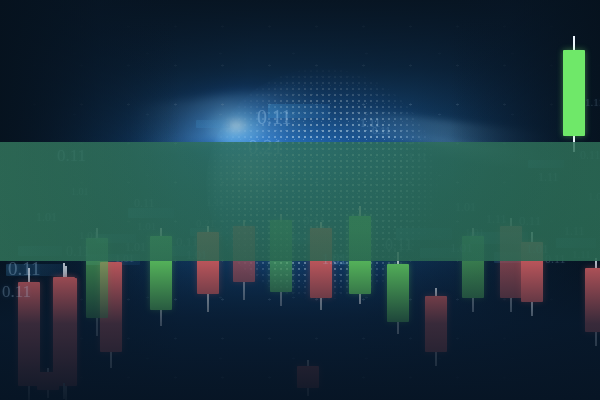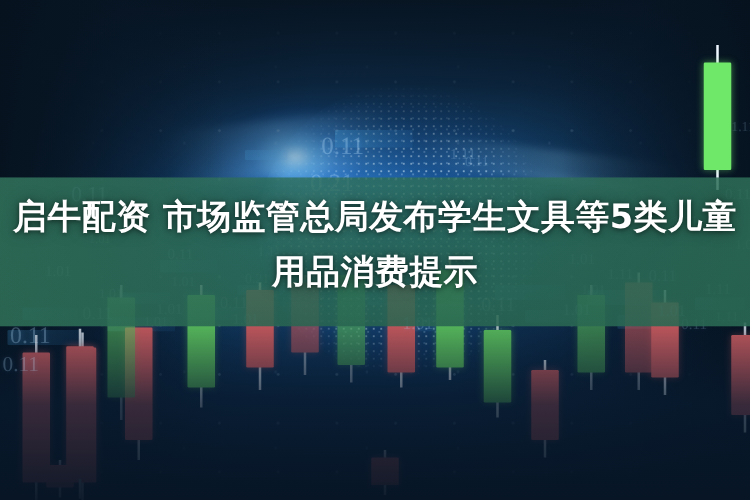--- a/index.html
+++ b/index.html
@@ -310,18 +310,14 @@
       <span class="num" style="left: 572px; top: 248px; font-size: 11px; opacity: 0.36;">1.11</span>
       <span class="num" style="left: 545px; top: 252px; font-size: 12px; opacity: 0.38;">0.11</span>
       <span class="num" style="left: 585px; top: 96px; font-size: 11px; opacity: 0.34;">1.11</span>
       <span class="num" style="left: 580px; top: 148px; font-size: 12px; opacity: 0.36;">0.11</span>
       <span class="num" style="left: 588px; top: 190px; font-size: 11px; opacity: 0.32;">1.01</span>
     </div>
 
   <div class="green-band"></div>
   <div class="green-band-soft"></div>
 
-  <div class="headline">
-    <span class="line">启牛配资 市场监管总局发布学生文具等5类儿童</span>
-    <span class="line">用品消费提示</span>
-  </div>
 
 </div>
 
 </body></html>

